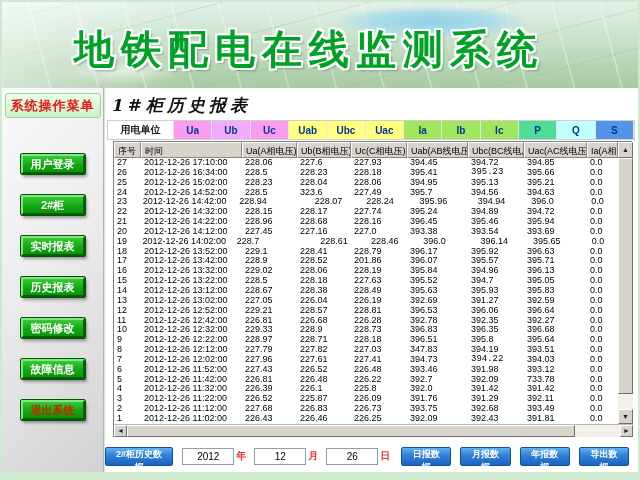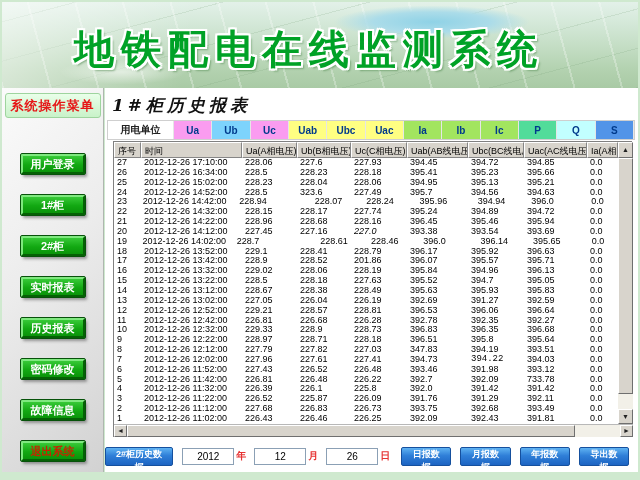--- a/index.html
+++ b/index.html
@@ -87,37 +87,36 @@
 <div class="frame">
 
   <div class="banner">
     <div class="banner-title">地铁配电在线监测系统</div>
   </div>
 
   <div class="sidebar">
     <div class="side-title">系统操作菜单</div>
     <div class="menu-col">
         <div class="menu-btn">用户登录</div>
-        <div class="menu-btn">1#柜</div>
         <div class="menu-btn">2#柜</div>
         <div class="menu-btn">实时报表</div>
         <div class="menu-btn">历史报表</div>
         <div class="menu-btn">密码修改</div>
         <div class="menu-btn">故障信息</div>
         <div class="menu-btn danger">退出系统</div>
       </div>
   </div>
 
   <div class="main">
     <div class="main-title">1#柜历史报表</div>
 
     <div class="tabstrip">
         <div class="tab-cell" style="background: rgb(255, 255, 255);">用电单位</div>
         <div class="tab-cell" style="background: rgb(250, 156, 240);">Ua</div>
-        <div class="tab-cell" style="background: #7dd3fc;">Ub</div>
+        <div class="tab-cell" style="background: #f0abfc;">Ub</div>
         <div class="tab-cell" style="background: rgb(250, 156, 240);">Uc</div>
         <div class="tab-cell" style="background: rgb(255, 255, 130);">Uab</div>
         <div class="tab-cell" style="background: rgb(255, 255, 130);">Ubc</div>
         <div class="tab-cell" style="background: rgb(255, 255, 130);">Uac</div>
         <div class="tab-cell" style="background: rgb(162, 229, 95);">Ia</div>
         <div class="tab-cell" style="background: rgb(162, 229, 95);">Ib</div>
         <div class="tab-cell" style="background: rgb(162, 229, 95);">Ic</div>
         <div class="tab-cell" style="background: rgb(82, 220, 154);">P</div>
         <div class="tab-cell" style="background: rgb(194, 255, 255);">Q</div>
         <div class="tab-cell" style="background: rgb(82, 148, 232);">S</div>
@@ -147,21 +146,21 @@
             <div class="cell" style="width: 63px;">394.85</div>
             <div class="cell" style="width: 31px;">0.0</div>
           </div>
           <div class="grid-row">
             <div class="cell" style="width: 27px;">26</div>
             <div class="cell" style="width: 101px;">2012-12-26 16:34:00</div>
             <div class="cell" style="width: 55px;">228.5</div>
             <div class="cell" style="width: 54px;">228.23</div>
             <div class="cell" style="width: 56px;">228.18</div>
             <div class="cell" style="width: 61px;">395.41</div>
-            <div class="cell" style="width: 56px;">395.23</div>
+            <div class="cell" style="width: 56px; font-family: Liberation Mono, monospace;">395.23</div>
             <div class="cell" style="width: 63px;">395.66</div>
             <div class="cell" style="width: 31px;">0.0</div>
           </div>
           <div class="grid-row">
             <div class="cell" style="width: 27px;">25</div>
             <div class="cell" style="width: 101px;">2012-12-26 15:02:00</div>
             <div class="cell" style="width: 55px;">228.23</div>
             <div class="cell" style="width: 54px;">228.04</div>
             <div class="cell" style="width: 56px;">228.06</div>
             <div class="cell" style="width: 61px;">394.95</div>
@@ -211,21 +210,21 @@
             <div class="cell" style="width: 61px;">396.45</div>
             <div class="cell" style="width: 56px;">395.46</div>
             <div class="cell" style="width: 63px;">395.94</div>
             <div class="cell" style="width: 31px;">0.0</div>
           </div>
           <div class="grid-row">
             <div class="cell" style="width: 27px;">20</div>
             <div class="cell" style="width: 101px;">2012-12-26 14:12:00</div>
             <div class="cell" style="width: 55px;">227.45</div>
             <div class="cell" style="width: 54px;">227.16</div>
-            <div class="cell" style="width: 56px; font-style: italic;">227.0</div>
+            <div class="cell" style="width: 56px;">227.0</div>
             <div class="cell" style="width: 61px;">393.38</div>
             <div class="cell" style="width: 56px;">393.54</div>
             <div class="cell" style="width: 63px;">393.69</div>
             <div class="cell" style="width: 31px;">0.0</div>
           </div>
           <div class="grid-row">
             <div class="cell" style="width: 27px;">19</div>
             <div class="cell" style="width: 101px;">2012-12-26 14:02:00</div>
             <div class="cell" style="width: 55px;">228.7</div>
             <div class="cell" style="width: 54px; margin-left: 32px;">228.61</div>

